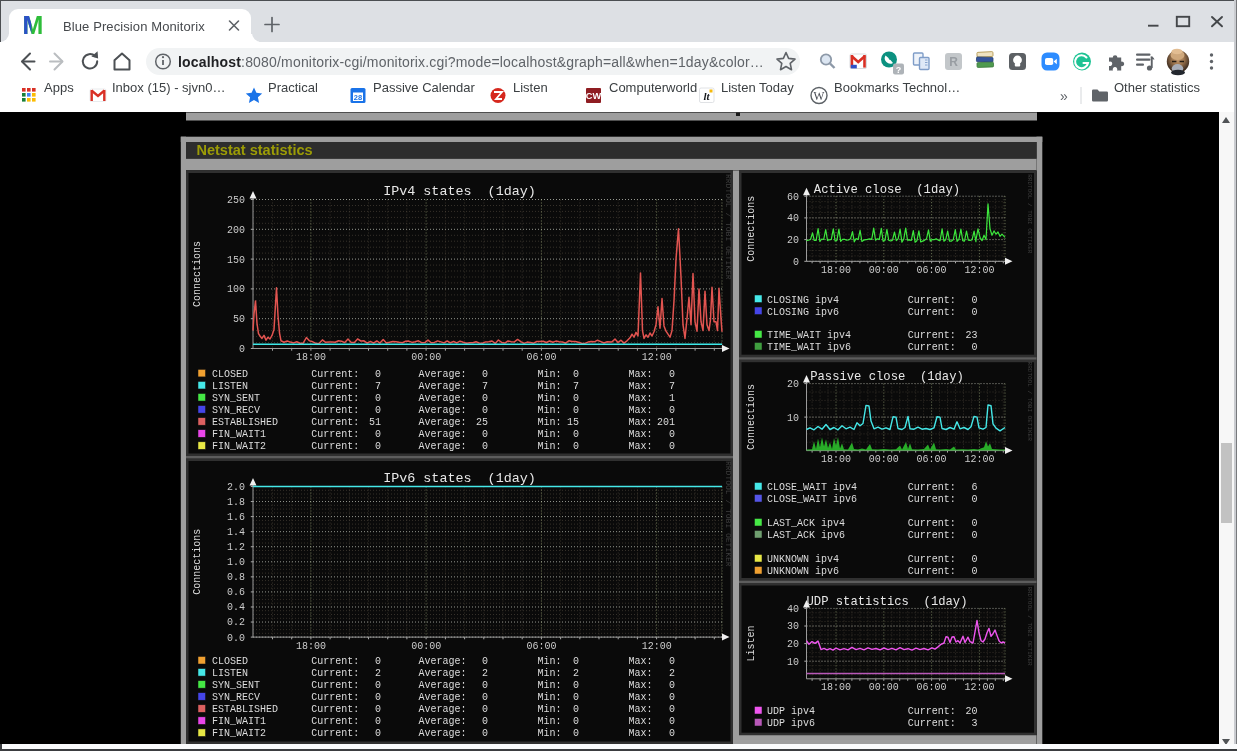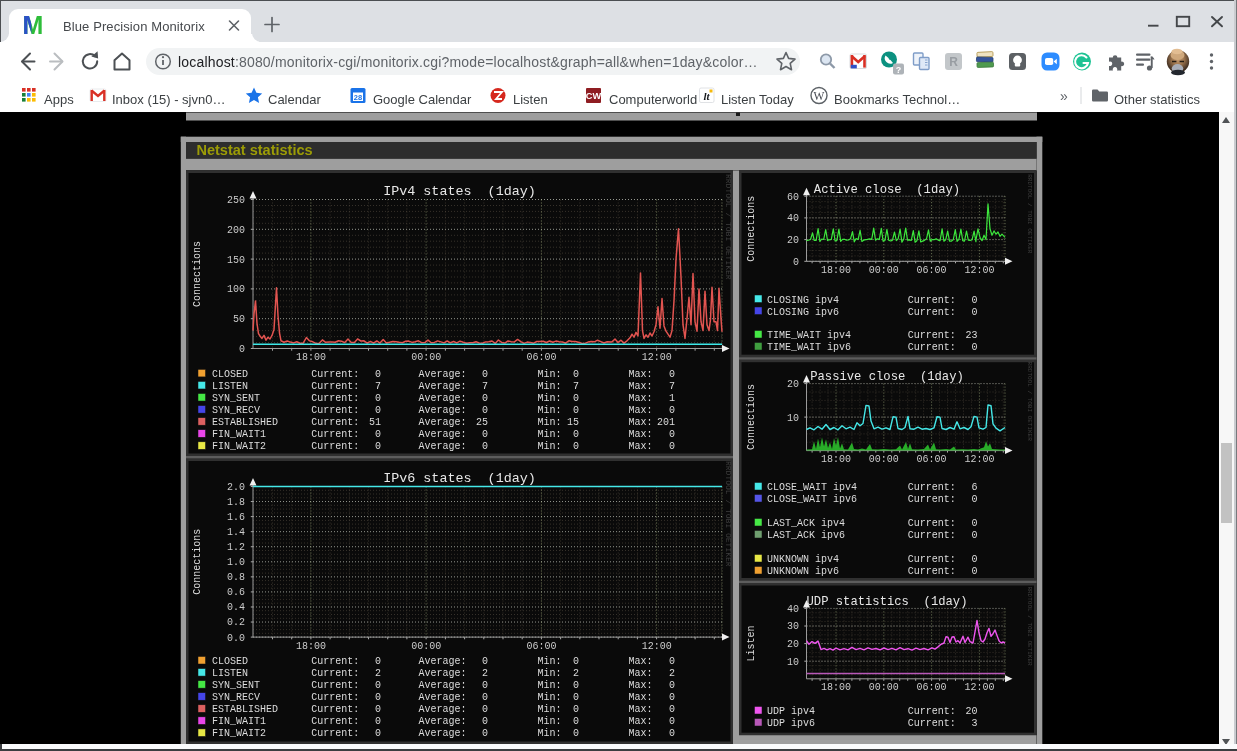--- a/index.html
+++ b/index.html
@@ -9,22 +9,22 @@
 #tab{position:absolute;left:9px;top:9px;width:242px;height:33px;background:#fff;border-radius:9px 9px 0 0}
 #tabfl,#tabfr{position:absolute;top:34px;width:8px;height:8px;background:#fff}
 #tabfl{left:1px}#tabfr{left:251px}
 #tabfl2,#tabfr2{position:absolute;top:33px;width:9px;height:9px;background:#dde0e4;border-radius:0 0 9px 0}
 #tabfl2{left:0px}#tabfr2{left:251.5px;border-radius:0 0 0 9px}
 #tabtitle{position:absolute;left:63px;top:19px;font-size:13px;color:#46494d;letter-spacing:.1px}
 #toolbar{position:absolute;left:0;top:42px;width:1237px;height:37px;background:#fff}
 #bookbar{position:absolute;left:0;top:79px;width:1237px;height:33px;background:#fff}
 #pill{position:absolute;left:146px;top:48px;width:654px;height:27px;background:#f1f3f4;border-radius:14px}
 #url{position:absolute;left:178px;top:54px;font-size:14px;color:#5f6368;white-space:nowrap;letter-spacing:0.18px}
-#url b{color:#202124;font-weight:normal}
-.bklabel{position:absolute;top:92px;font-size:13px;color:#3c4043;white-space:nowrap}
+#url b{color:#202124;font-weight:bold}
+.bklabel{position:absolute;top:80px;font-size:13px;color:#3c4043;white-space:nowrap}
 #content-bg{position:absolute;left:0;top:112px;width:1219px;height:639px;background:#000}
 #csvg{position:absolute;left:0;top:0;width:1237px;height:751px}
 #scroll{position:absolute;left:1219px;top:112px;width:14.5px;height:639px;background:#f7f7f7}
 #thumb{position:absolute;left:1220.5px;top:443px;width:11.5px;height:80px;background:#c2c2c2}
 #sup{position:absolute;left:1221.6px;top:117.2px;width:0;height:0;border-left:4.5px solid transparent;border-right:4.5px solid transparent;border-bottom:6.8px solid #505356}
 #sdown{position:absolute;left:1221.6px;top:739px;width:0;height:0;border-left:4.5px solid transparent;border-right:4.5px solid transparent;border-top:6.8px solid #505356}
 #rightedge{position:absolute;left:1233.5px;top:0px;width:3.5px;height:751px;background:#caccd0}
 #rightedge2{position:absolute;left:1235.8px;top:0px;width:1.2px;height:751px;background:#77797c}
 #botstrip{position:absolute;left:2px;top:744px;width:1235px;height:5.3px;background:#fafbfc}
 #botline{position:absolute;left:0px;top:749.3px;width:1237px;height:1.7px;background:#3b3d40}
@@ -874,19 +874,19 @@
 <div id="thumb"></div>
 <div id="sup"></div>
 <div id="sdown"></div>
 <div id="rightedge"></div>
 <div id="rightedge2"></div>
 <div id="botstrip"></div>
 <div id="botline"></div>
 <div id="botcorner"></div>
 <div class="bklabel" style="left:44px">Apps</div>
 <div class="bklabel" style="left:112px">Inbox (15) - sjvn0…</div>
-<div class="bklabel" style="left:268px">Calendar</div>
-<div class="bklabel" style="left:373px">Google Calendar</div>
+<div class="bklabel" style="left:268px">Practical</div>
+<div class="bklabel" style="left:373px">Passive Calendar</div>
 <div class="bklabel" style="left:513px">Listen</div>
 <div class="bklabel" style="left:609px">Computerworld</div>
 <div class="bklabel" style="left:721px">Listen Today</div>
 <div class="bklabel" style="left:834px">Bookmarks Technol…</div>
 <div class="bklabel" style="left:1114px">Other statistics</div>
 
 </body></html>

